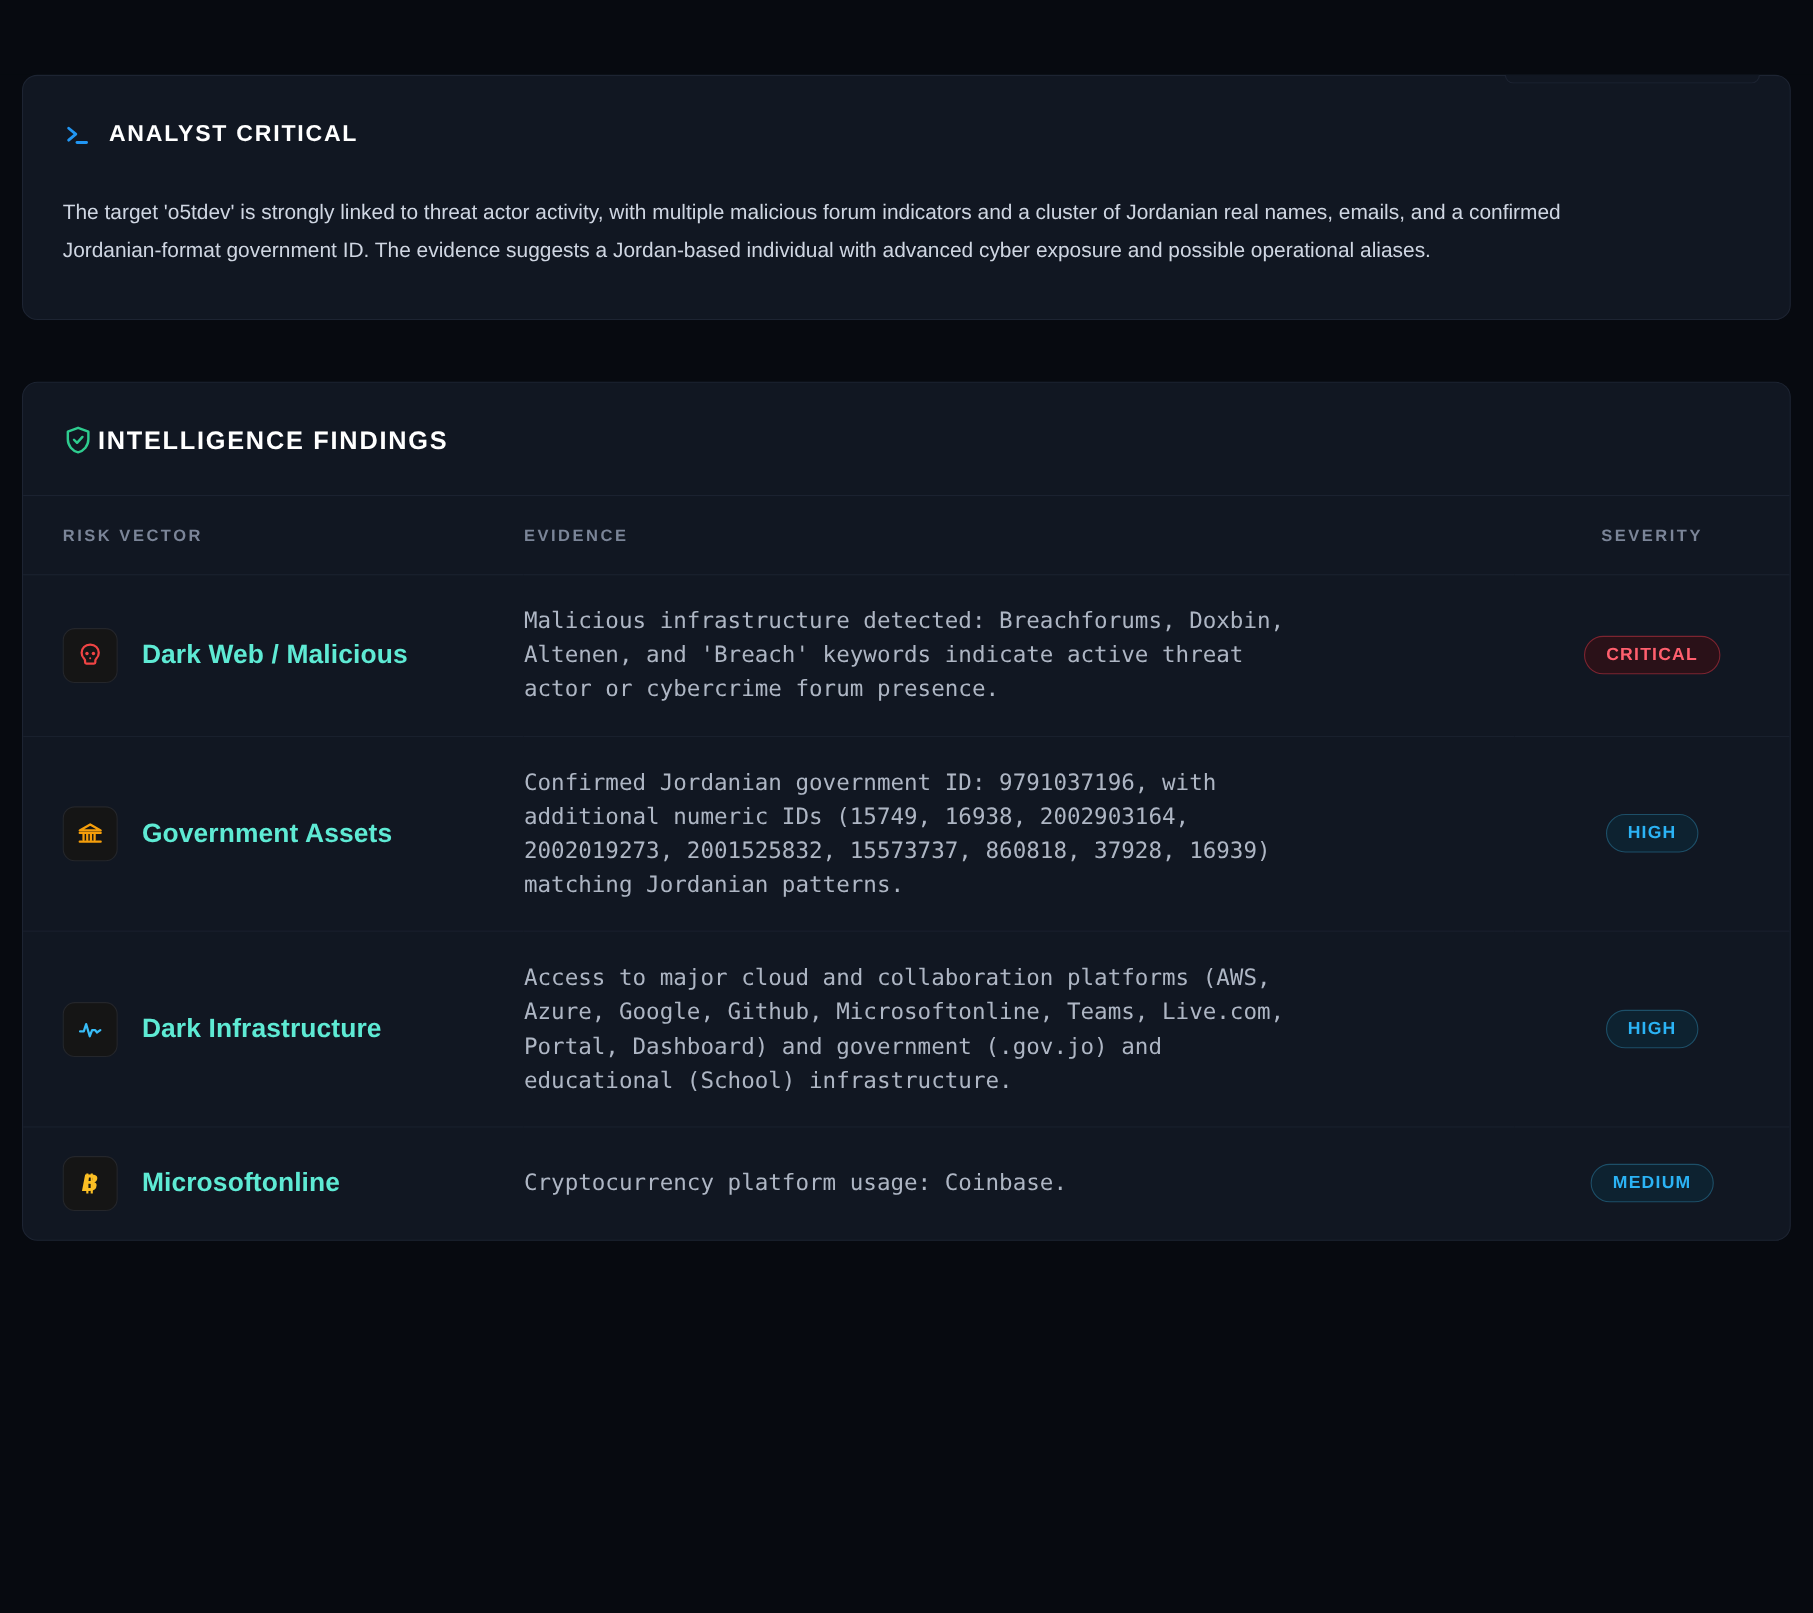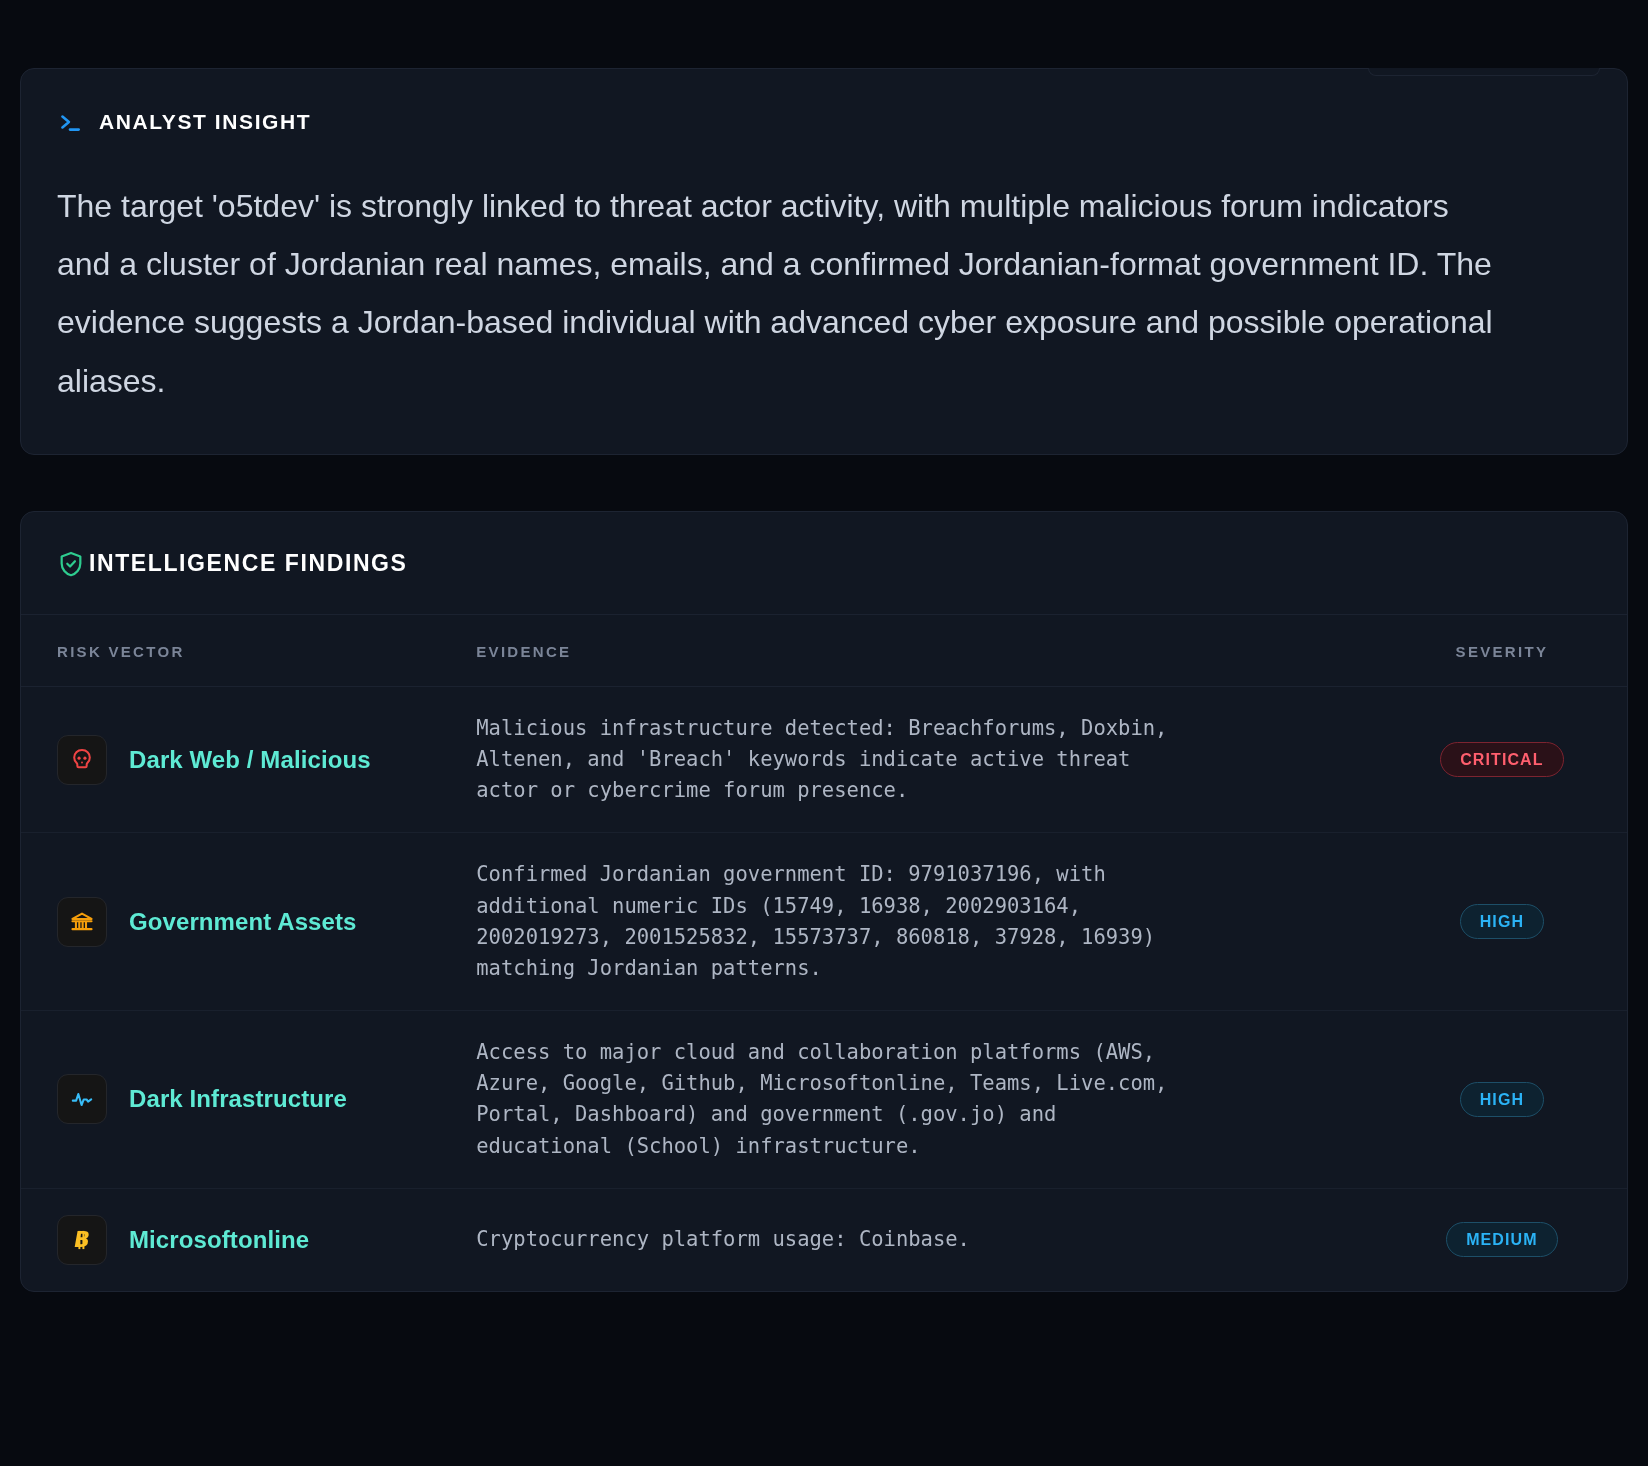--- a/index.html
+++ b/index.html
@@ -50,21 +50,21 @@
   }
 
   .insight-title {
     font-size: 21px;
     font-weight: bold;
     letter-spacing: 1.6px;
     color: #ffffff;
   }
 
   .insight-body {
-    font-size: 32px;
+    font-size: 19px;
     line-height: 1.82;
     color: #cfd6e2;
     max-width: 1450px;
   }
 
   
   .findings-card {
     margin-top: 56px;
   }
 
@@ -189,21 +189,21 @@
   <div class="top-strip"></div>
 
   <section class="card insight-card">
     <div class="insight-head">
       <span class="prompt-icon">
         <svg width="26" height="26" viewBox="0 0 24 24" fill="none" stroke="#2196f3" stroke-width="2.4" stroke-linecap="round" stroke-linejoin="round">
           <polyline points="5,7 11,12 5,17"></polyline>
           <line x1="12" y1="19" x2="20" y2="19"></line>
         </svg>
       </span>
-      <span class="insight-title">ANALYST INSIGHT</span>
+      <span class="insight-title">ANALYST CRITICAL</span>
     </div>
     <p class="insight-body">The target 'o5tdev' is strongly linked to threat actor activity, with multiple malicious forum indicators and a cluster of Jordanian real names, emails, and a confirmed Jordanian-format government ID. The evidence suggests a Jordan-based individual with advanced cyber exposure and possible operational aliases.</p>
   </section>
 
   <section class="card findings-card">
     <div class="findings-head">
       <span>
         <svg class="shield-icon" viewBox="0 0 24 24" fill="none" stroke="#2ecc8f" stroke-width="1.9" stroke-linecap="round" stroke-linejoin="round">
           <path d="M12 2.5 L20 5.5 V11.5 C20 16.5 16.5 20.4 12 21.6 C7.5 20.4 4 16.5 4 11.5 V5.5 Z"></path>
           <polyline points="8.8,11.8 11.2,14.2 15.4,9.6"></polyline>

